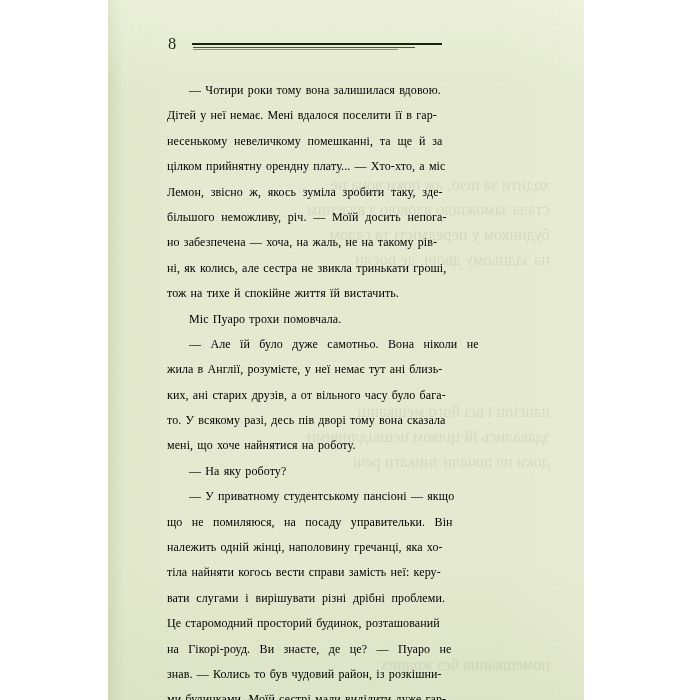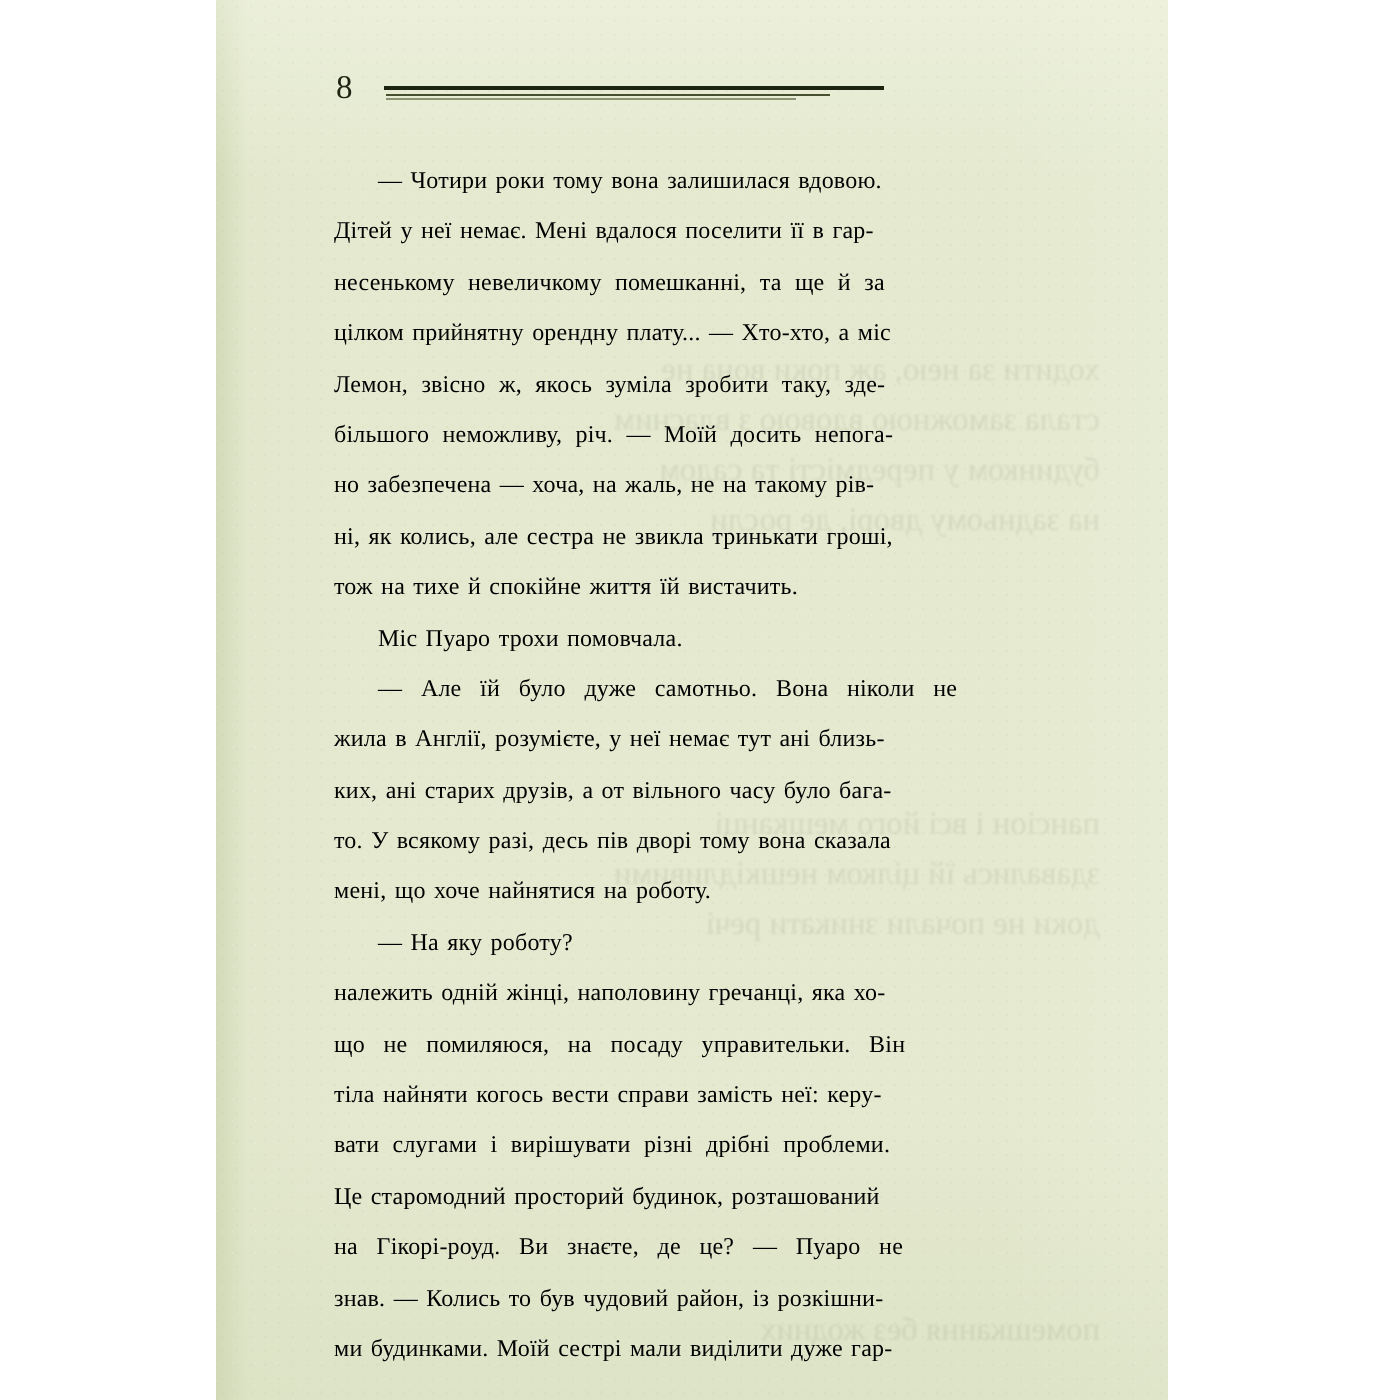--- a/index.html
+++ b/index.html
@@ -204,22 +204,23 @@
         <div class="ln j"><span>но забезпечена — хоча, на жаль, не на такому рів-</span></div>
         <div class="ln j"><span>ні, як колись, але сестра не звикла тринькати гроші,</span></div>
         <div class="ln j"><span>тож на тихе й спокійне життя їй вистачить.</span></div>
         <div class="ln j"><span class="pi"></span><span>Міс Пуаро трохи помовчала.</span></div>
         <div class="ln j3"><span class="pi"></span><span>— Але їй було дуже самотньо. Вона ніколи не</span></div>
         <div class="ln j"><span>жила в Англії, розумієте, у неї немає тут ані близь-</span></div>
         <div class="ln j"><span>ких, ані старих друзів, а от вільного часу було бага-</span></div>
         <div class="ln j"><span>то. У всякому разі, десь пів дворі тому вона сказала</span></div>
         <div class="ln j"><span>мені, що хоче найнятися на роботу.</span></div>
         <div class="ln j"><span class="pi"></span><span>— На яку роботу?</span></div>
+        <div class="ln j"><span class="pi"></span><span>— У приватному студентському пансіоні — якщо</span></div>
+        <div class="ln j3"><span>що не помиляюся, на посаду управительки. Він</span></div>
         <div class="ln j"><span>належить одній жінці, наполовину гречанці, яка хо-</span></div>
-        <div class="ln j3"><span>що не помиляюся, на посаду управительки. Він</span></div>
         <div class="ln j"><span>тіла найняти когось вести справи замість неї: керу-</span></div>
         <div class="ln j2"><span>вати слугами і вирішувати різні дрібні проблеми.</span></div>
         <div class="ln j"><span>Це старомодний просторий будинок, розташований</span></div>
         <div class="ln j3"><span>на Гікорі-роуд. Ви знаєте, де це? — Пуаро не</span></div>
         <div class="ln j"><span>знав. — Колись то був чудовий район, із розкішни-</span></div>
         <div class="ln j"><span>ми будинками. Моїй сестрі мали виділити дуже гар-</span></div>
       </div>
 
   </div>
 </div>

